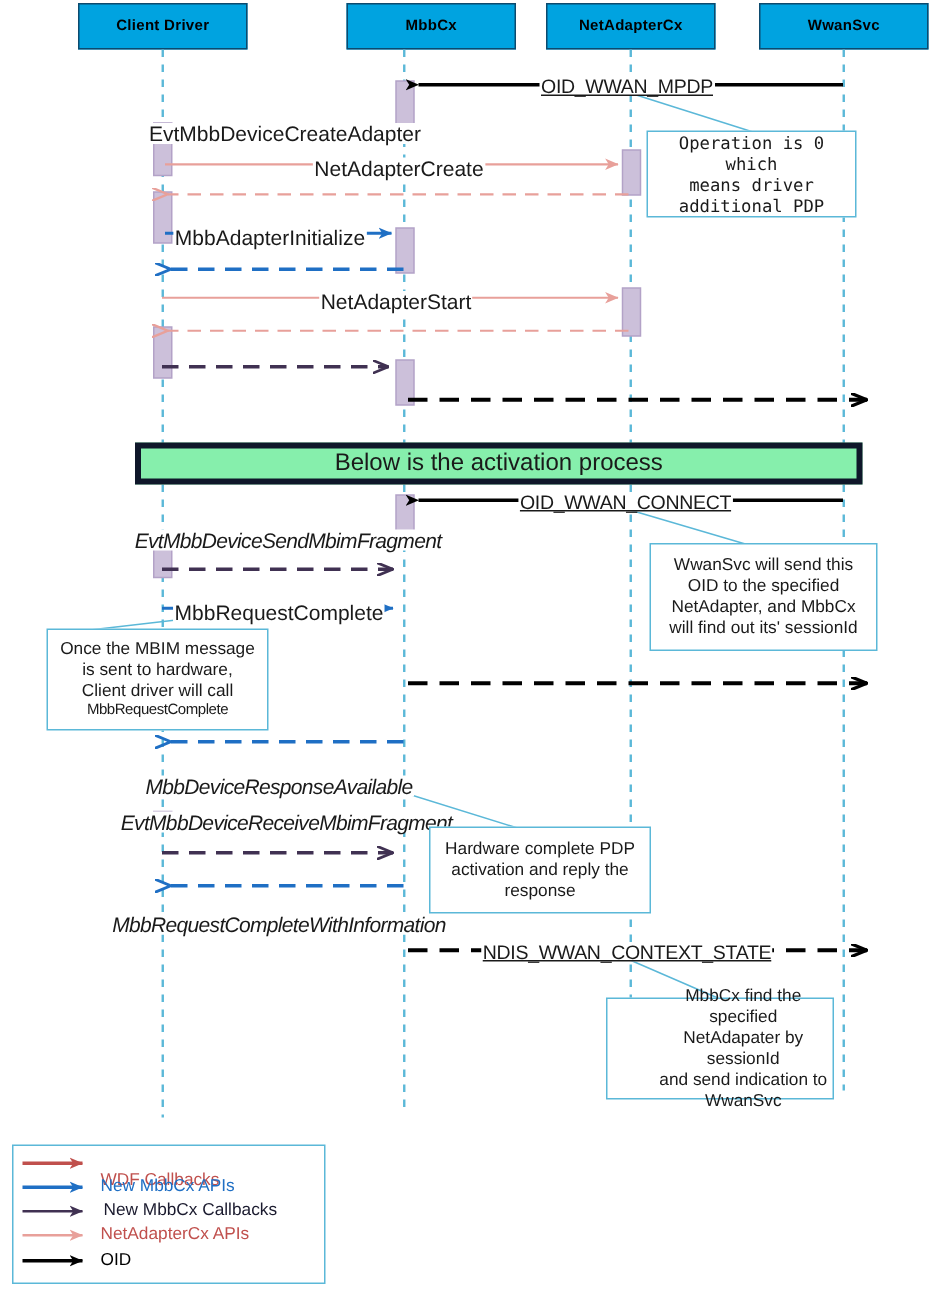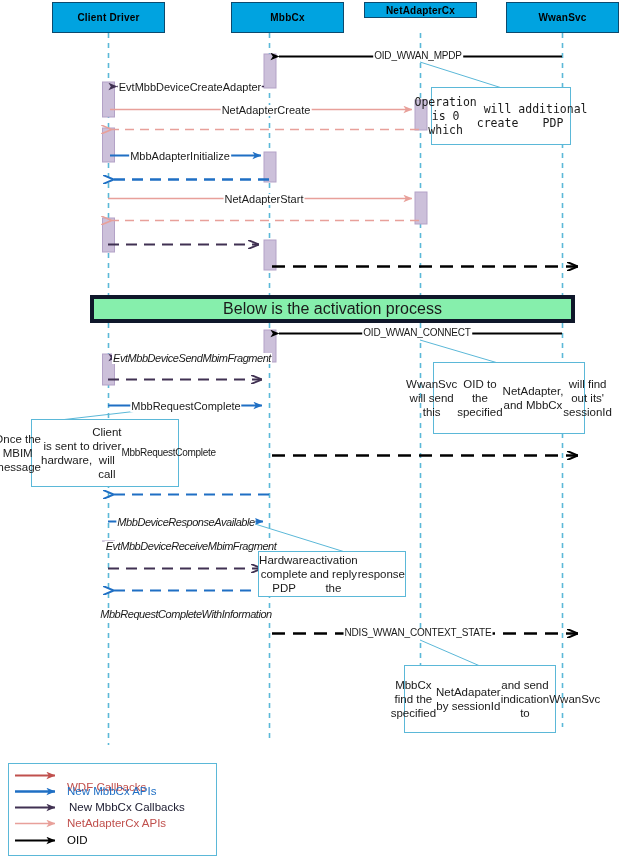--- a/index.html
+++ b/index.html
@@ -43,20 +43,21 @@
   }
   
   .note {
     position: absolute;
     box-sizing: border-box;
     background: #ffffff;
     border: 1px solid #5BB8D8;
     color: #1a1a1a;
     text-align: center;
     display: flex;
+    flex-direction: column;
     align-items: center;
     justify-content: center;
     line-height: 1.22;
   }
   .note.mono {
     font-family: "DejaVu Sans Mono", monospace;
     font-size: 11.5px;
   }
   .note.sans {
     font-family: "Liberation Sans", sans-serif;
@@ -74,31 +75,32 @@
     border: 4px solid #0f172a;
     display: flex;
     align-items: center;
     justify-content: center;
     font-size: 16px;
     color: #1a1a1a;
   }
   
   .msg-label {
     position: absolute;
-    font-size: 11px;
+    font-size: 14px;
     color: #1a1a1a;
     background: #ffffff;
     padding: 0 1px;
     white-space: nowrap;
     transform: translateX(-50%);
     line-height: 1;
   }
   .msg-label.oid {
-    font-size: 10px;
+    font-size: 13px;
     letter-spacing: -0.2px;
+    text-decoration: underline;
   }
   .msg-label.tight {
     letter-spacing: -0.45px;
     font-style: italic;
   }
   
   .legend {
     position: absolute;
     box-sizing: border-box;
     border: 1px solid #5BB8D8;
@@ -115,21 +117,21 @@
 <body>
 
 <div id="diagram-root">
 
   <div class="participant" style="left:52px; top:2px; width:113px; height:31px;">
     <span>Client Driver</span>
   </div>
   <div class="participant" style="left:213px; top:2px; width:113px; height:31px;margin-left:18px;">
     <span>MbbCx</span>
   </div>
-  <div class="participant" style="left:364px; top:2px; width:113px; height:16px;">
+  <div class="participant" style="left:364px; top:2px; width:113px; height:31px;">
     <span>NetAdapterCx</span>
   </div>
   <div class="participant" style="left:506px; top:2px; width:113px; height:31px;">
     <span>WwanSvc</span>
   </div>
 
   <svg class="layer" viewBox="0 0 622 864" xmlns="http://www.w3.org/2000/svg">
     <defs>
       <marker id="ah-black" markerWidth="9" markerHeight="8" refX="8.6" refY="4" orient="auto" markerUnits="userSpaceOnUse">
         <path d="M0,0.2 L9,4 L0,7.8 L2.4,4 Z" fill="#000000"></path>
@@ -265,39 +267,39 @@
   <div class="msg-label tight" style="left:186px; top:609px;">MbbRequestCompleteWithInformation</div>
 
   <div class="msg-label oid" style="left:418px; top:628px;">NDIS_WWAN_CONTEXT_STATE</div>
 
   <div class="section-bar" style="left:90px; top:295px; width:485px; height:28px;">
     <span>Below is the activation process</span>
   </div>
 
   <div class="note mono" style="left:431px; top:87px; width:140px; height:58px;">
     <span>Operation is 0 which</span>
-    <span>will create</span>
+    <span>means driver</span>
     <span>additional PDP</span>
   </div>
 
   <div class="note sans" style="left:433px; top:362px; width:152px; height:72px;">
     <span>WwanSvc will send this</span>
     <span>OID to the specified</span>
     <span>NetAdapter, and MbbCx</span>
     <span>will find out its' sessionId</span>
   </div>
 
   <div class="note sans" style="left:31px; top:419px; width:148px; height:68px;">
     <span>Once the MBIM message</span>
     <span>is sent to hardware,</span>
     <span>Client driver will call</span>
     <span class="smallline">MbbRequestComplete</span>
   </div>
 
-  <div class="note sans" style="left:258px; top:551px; width:148px; height:46px;">
+  <div class="note sans" style="left:286px; top:551px; width:148px; height:58px;">
     <span>Hardware complete PDP</span>
     <span>activation and reply the</span>
     <span>response</span>
   </div>
 
   <div class="note sans" style="left:404px; top:665px; width:152px; height:68px;padding-left:31px;">
     <span>MbbCx find the specified</span>
     <span>NetAdapater by sessionId</span>
     <span>and send indication to</span>
     <span>WwanSvc</span>

